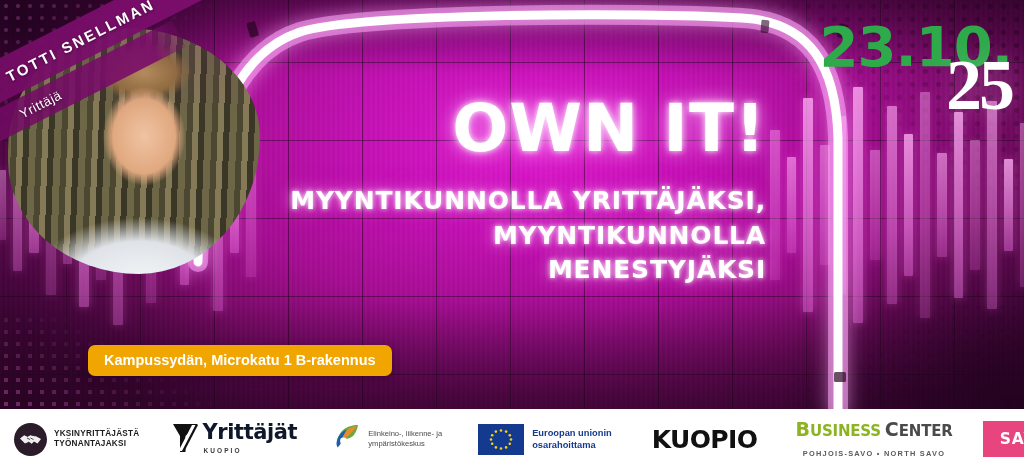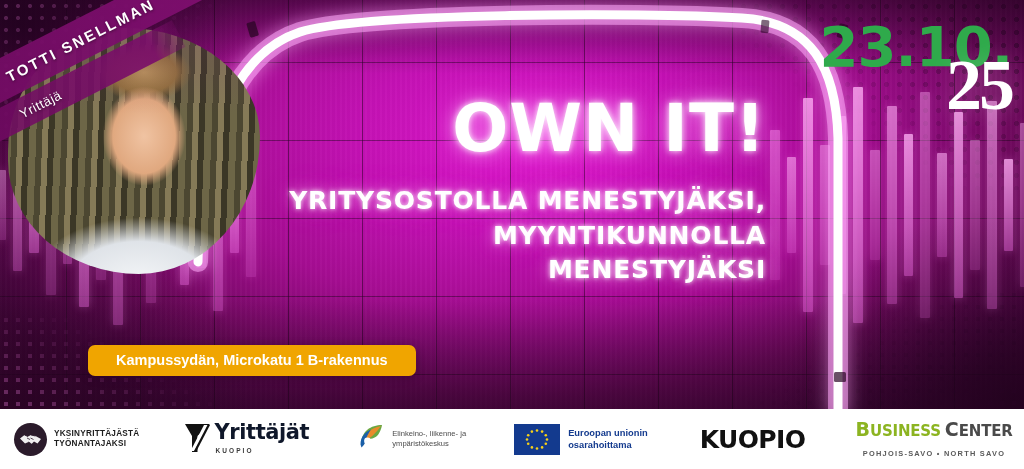--- a/index.html
+++ b/index.html
@@ -261,36 +261,36 @@
   }
 
   
   .venue-badge {
     position: absolute;
     left: 88px; top: 345px;
     background: #f0a500;
     color: #ffffff;
     font-size: 14.5px;
     font-weight: 700;
-    padding: 7px 28px 8px;
+    padding: 7px 16px 8px;
     border-radius: 7px;
     white-space: nowrap;
     box-shadow: 0 2px 8px rgba(40,2,36,.45);
   }
 
   
   .footer {
     position: absolute;
     left: 0; top: 409px;
     width: 1024px; height: 60px;
     background: #ffffff;
     display: flex;
     align-items: center;
     padding: 0 14px;
-    gap: 12px;
+    gap: 0;
   }
   .logo {
     display: flex;
     align-items: center;
     gap: 7px;
     flex: 0 0 auto;
   }
 
   
   .hs-circle {
@@ -462,21 +462,21 @@
       </div>
     </div>
 
     <div class="date-block">
       <span class="date-day" style="color: rgb(47, 170, 75);">23.10.</span>
       <span class="date-year" style="color: rgb(255, 255, 255);">25</span>
     </div>
 
     <div class="copy">
       <div class="headline">OWN IT!</div>
-      <div class="subtitle">YRITYSOSTOLLA MENESTYJÄKSI,
+      <div class="subtitle">MYYNTIKUNNOLLA YRITTÄJÄKSI,
 MYYNTIKUNNOLLA
 MENESTYJÄKSI</div>
     </div>
 
     <div class="venue-badge" style="background: rgb(240, 165, 0);">Kampussydän, Microkatu 1 B-rakennus</div>
   </div>
 
   <div class="footer">
 
     <div class="logo logo1">

